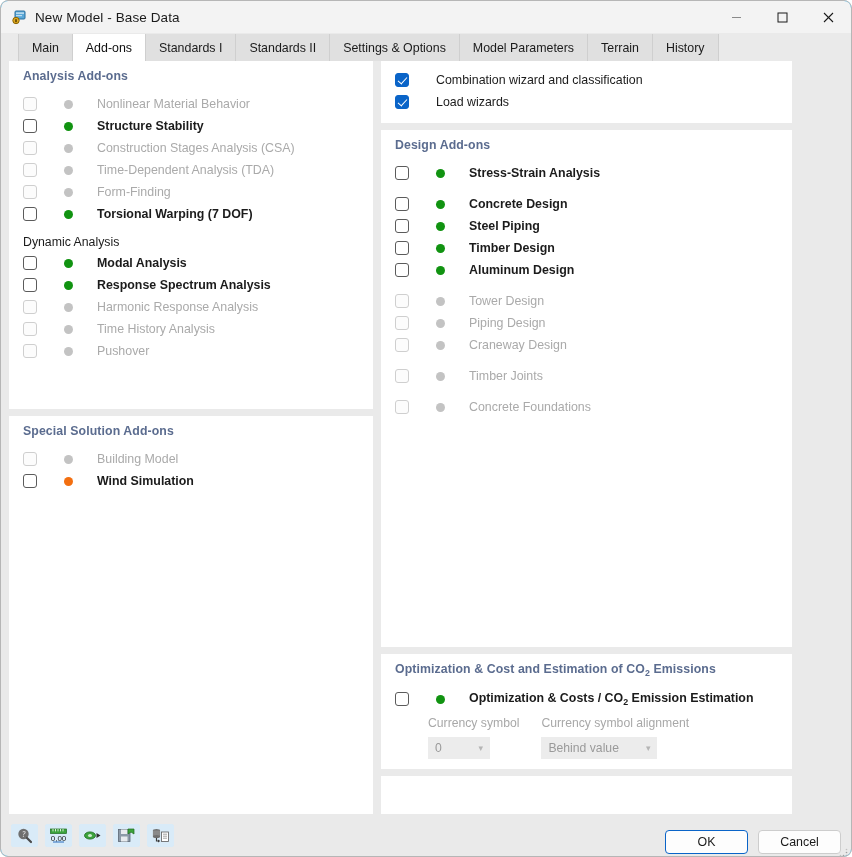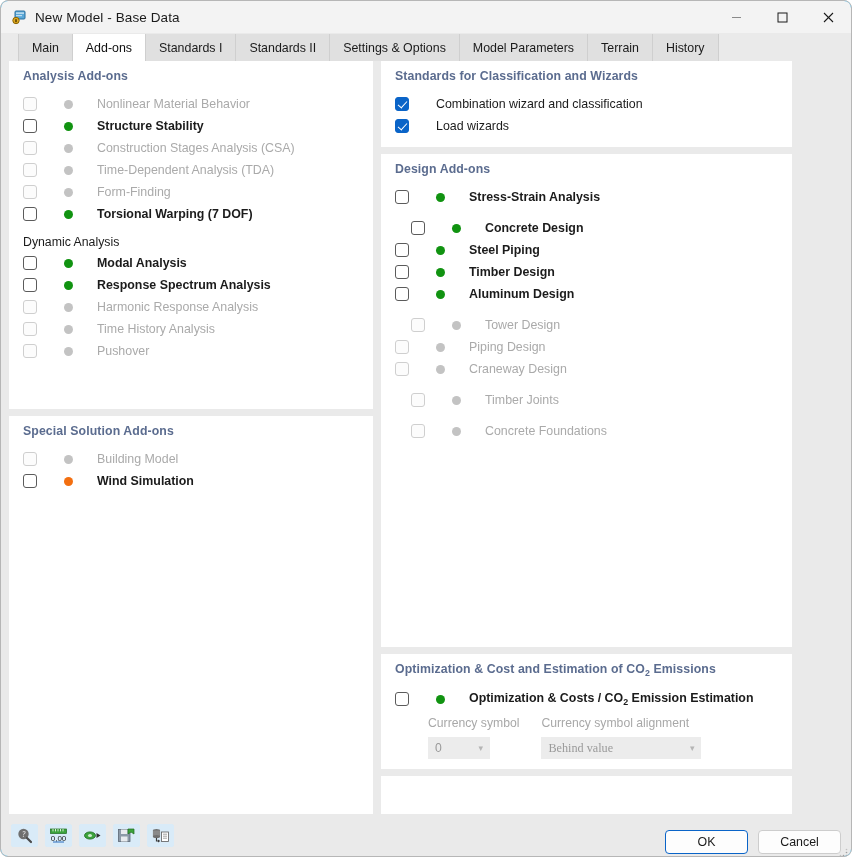--- a/index.html
+++ b/index.html
@@ -118,21 +118,21 @@
     margin: 10px 0 3px 0;
   }
 
   
   .row {
     display: flex;
     align-items: center;
     height: 22px;
     gap: 16px;
   }
-  .row.gap-before { margin-top: 9px; margin-left: 16px; }
+  .row.gap-before { margin-top: 9px; }
   .cb {
     width: 14px; height: 14px;
     border: 1px solid #5b5b5b;
     border-radius: 3px;
     background: #ffffff;
     flex: 0 0 auto;
     margin-right: 11px;
     position: relative;
   }
   .cb.disabled {
@@ -188,21 +188,21 @@
     background: #ececec;
     border: none;
     display: flex;
     align-items: center;
     justify-content: space-between;
     padding: 0 7px;
     font-size: 12.2px;
     color: #9a9a9a;
   }
   .select.small { width: 62px; }
-  .select.wide { width: 160px; font-family: Liberation Serif, serif; }
+  .select.wide { width: 116px; }
   .chev {
     font-size: 9px;
     color: #b5b5b5;
     margin-left: 8px;
   }
 
   
   .legend-panel {
     background: #ffffff;
     height: 38px;
@@ -392,21 +392,20 @@
           <span class="dot orange"></span>
           <span class="lbl strong">Wind Simulation</span>
         </div>
       </div>
 
     </div>
 
     <div class="column right">
 
       <div class="panel">
-        <div class="panel-title">Standards for Classification and Wizards</div>
         <div class="row">
           <span class="cb checked"></span>
           <span class="lbl">Combination wizard and classification</span>
         </div>
         <div class="row">
           <span class="cb checked"></span>
           <span class="lbl">Load wizards</span>
         </div>
       </div>
 

